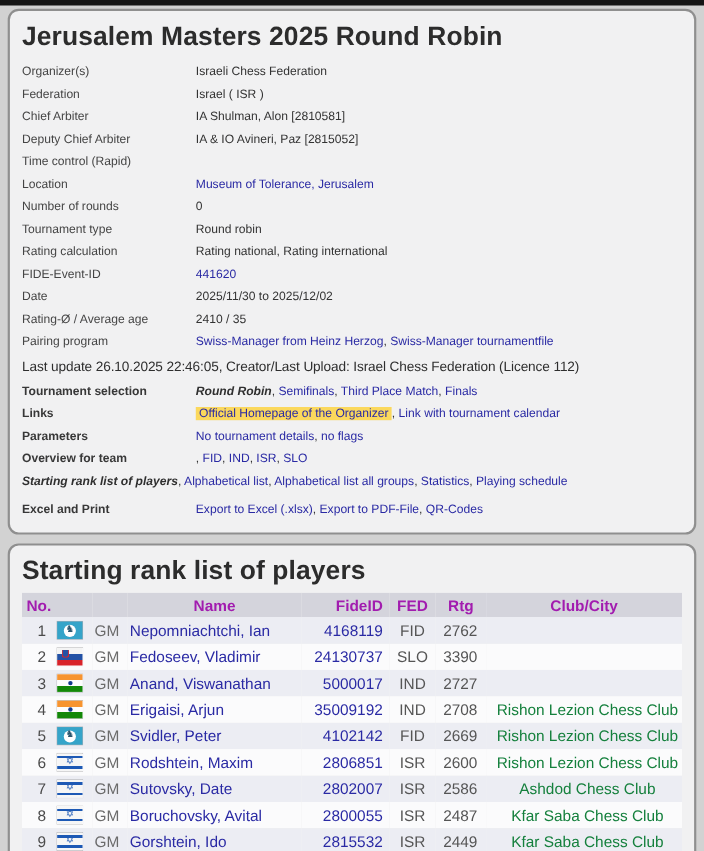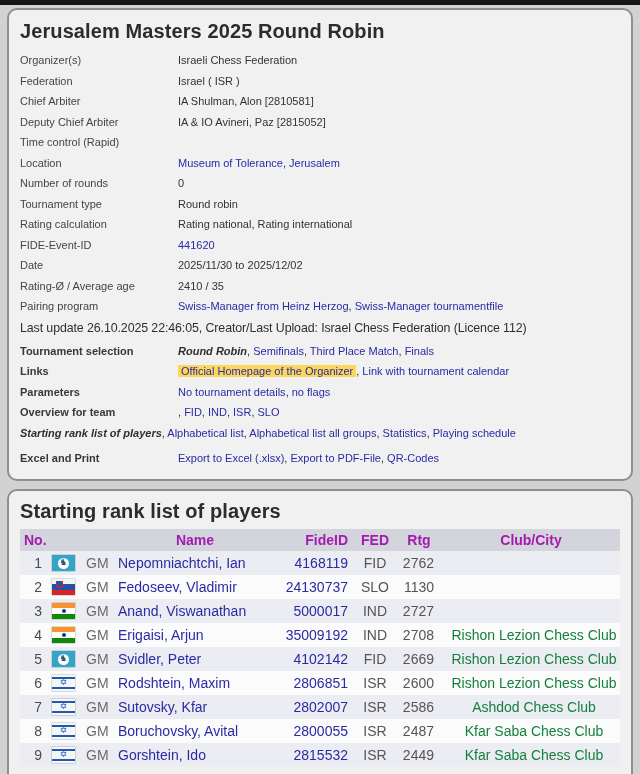--- a/index.html
+++ b/index.html
@@ -11,21 +11,21 @@
   }
   .topbar { height:5px; background:#151515; width:100%; }
   .card {
     margin:3px 7px 0 7px;
     background:#f1f1f2;
     border:2px solid #8f8f8f;
     border-radius:10px;
     padding:9px 11px 10px 11px;
   }
   .card.players { margin-top:8px; height:300px; overflow:hidden; }
-  h1,h2 { font-size:20px; font-weight:bold; color:#2c2c2c; letter-spacing:0.1px; }
+  h1,h2 { font-size:24px; font-weight:bold; color:#2c2c2c; letter-spacing:0.1px; }
   h1 { margin:1px 0 7px 0; }
   h2 { margin:0 0 6px 0; }
 
   
   .irow { display:flex; align-items:center; font-size:11px; line-height:20.5px; }
   .ilabel { flex:0 0 158px; color:#454545; }
   .irow.bold .ilabel { font-weight:bold; color:#383838; }
   .ivalue { flex:1 1 auto; color:#333; white-space:normal; }
   .seg-link { color:#2a2aa4; cursor:pointer; }
   .seg-current { font-weight:bold; font-style:italic; color:#2f2f2f; }
@@ -208,21 +208,21 @@
     <td class="c-club"></td>
   </tr>
 
   <tr class="even">
     <td class="c-no">2</td>
     <td class="c-flag"><span class="flag flag-slo"></span></td>
     <td class="c-title">GM</td>
     <td class="c-name"><span class="plink">Fedoseev, Vladimir</span></td>
     <td class="c-fid"><span class="plink">24130737</span></td>
     <td class="c-fed">SLO</td>
-    <td class="c-rtg">1130</td>
+    <td class="c-rtg">3390</td>
     <td class="c-club"></td>
   </tr>
 
   <tr class="odd">
     <td class="c-no">3</td>
     <td class="c-flag"><span class="flag flag-ind"></span></td>
     <td class="c-title">GM</td>
     <td class="c-name"><span class="plink">Anand, Viswanathan</span></td>
     <td class="c-fid"><span class="plink">5000017</span></td>
     <td class="c-fed">IND</td>
@@ -260,21 +260,21 @@
     <td class="c-fid"><span class="plink">2806851</span></td>
     <td class="c-fed">ISR</td>
     <td class="c-rtg">2600</td>
     <td class="c-club">Rishon Lezion Chess Club</td>
   </tr>
 
   <tr class="odd">
     <td class="c-no">7</td>
     <td class="c-flag"><span class="flag flag-isr"></span></td>
     <td class="c-title">GM</td>
-    <td class="c-name"><span class="plink">Sutovsky, Kfar</span></td>
+    <td class="c-name"><span class="plink">Sutovsky, Date</span></td>
     <td class="c-fid"><span class="plink">2802007</span></td>
     <td class="c-fed">ISR</td>
     <td class="c-rtg">2586</td>
     <td class="c-club">Ashdod Chess Club</td>
   </tr>
 
   <tr class="even">
     <td class="c-no">8</td>
     <td class="c-flag"><span class="flag flag-isr"></span></td>
     <td class="c-title">GM</td>

